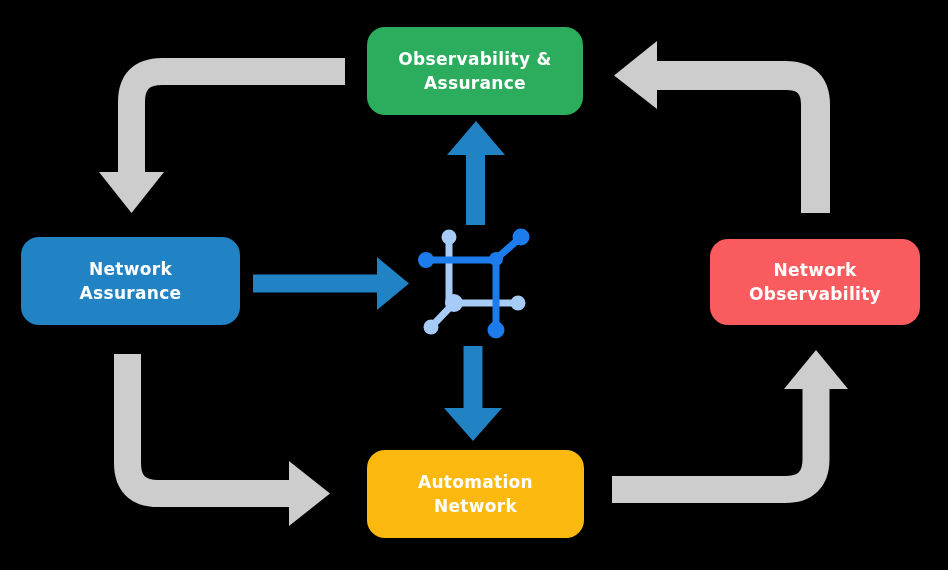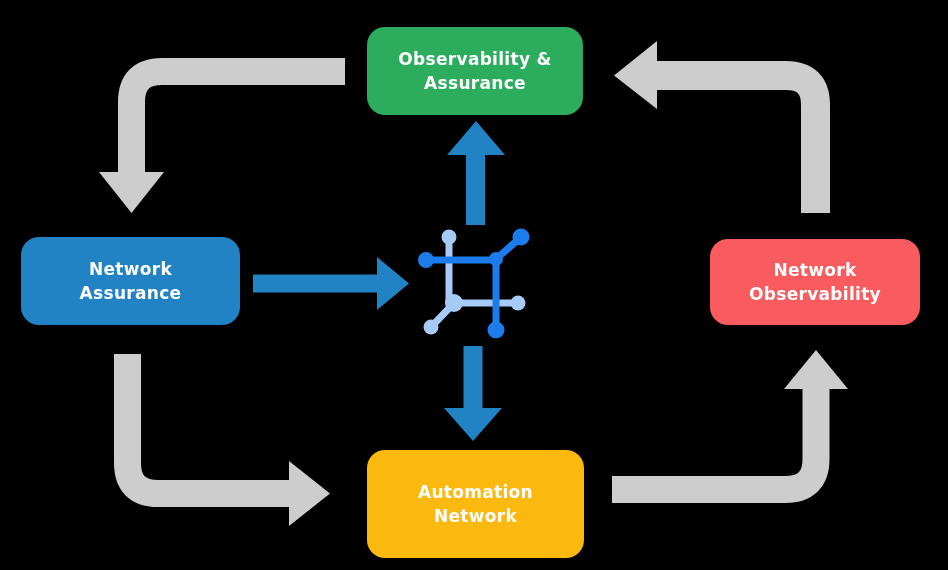--- a/index.html
+++ b/index.html
@@ -25,21 +25,21 @@
     color: #ffffff;
     font-size: 17px;
     font-weight: 600;
     letter-spacing: 0.3px;
     line-height: 24px;
     text-align: center;
   }
   .node-observability { left: 367px; top: 27px;  width: 216px; height: 88px; background: #2BAD5D; }
   .node-operations    { left: 21px;  top: 237px; width: 219px; height: 88px; background: #2182C4; }
   .node-infrastructure{ left: 710px; top: 239px; width: 210px; height: 86px; background: #F95B5E; }
-  .node-automation    { left: 367px; top: 450px; width: 217px; height: 108px; background: #FBB90F; }
+  .node-automation    { left: 367px; top: 450px; width: 217px; height: 88px; background: #FBB90F; }
   .center-icon {
     position: absolute;
     left: 415px; top: 226px;
     width: 125px; height: 125px;
   }
 </style>
 </head>
 <body>
 
 <div class="canvas">

